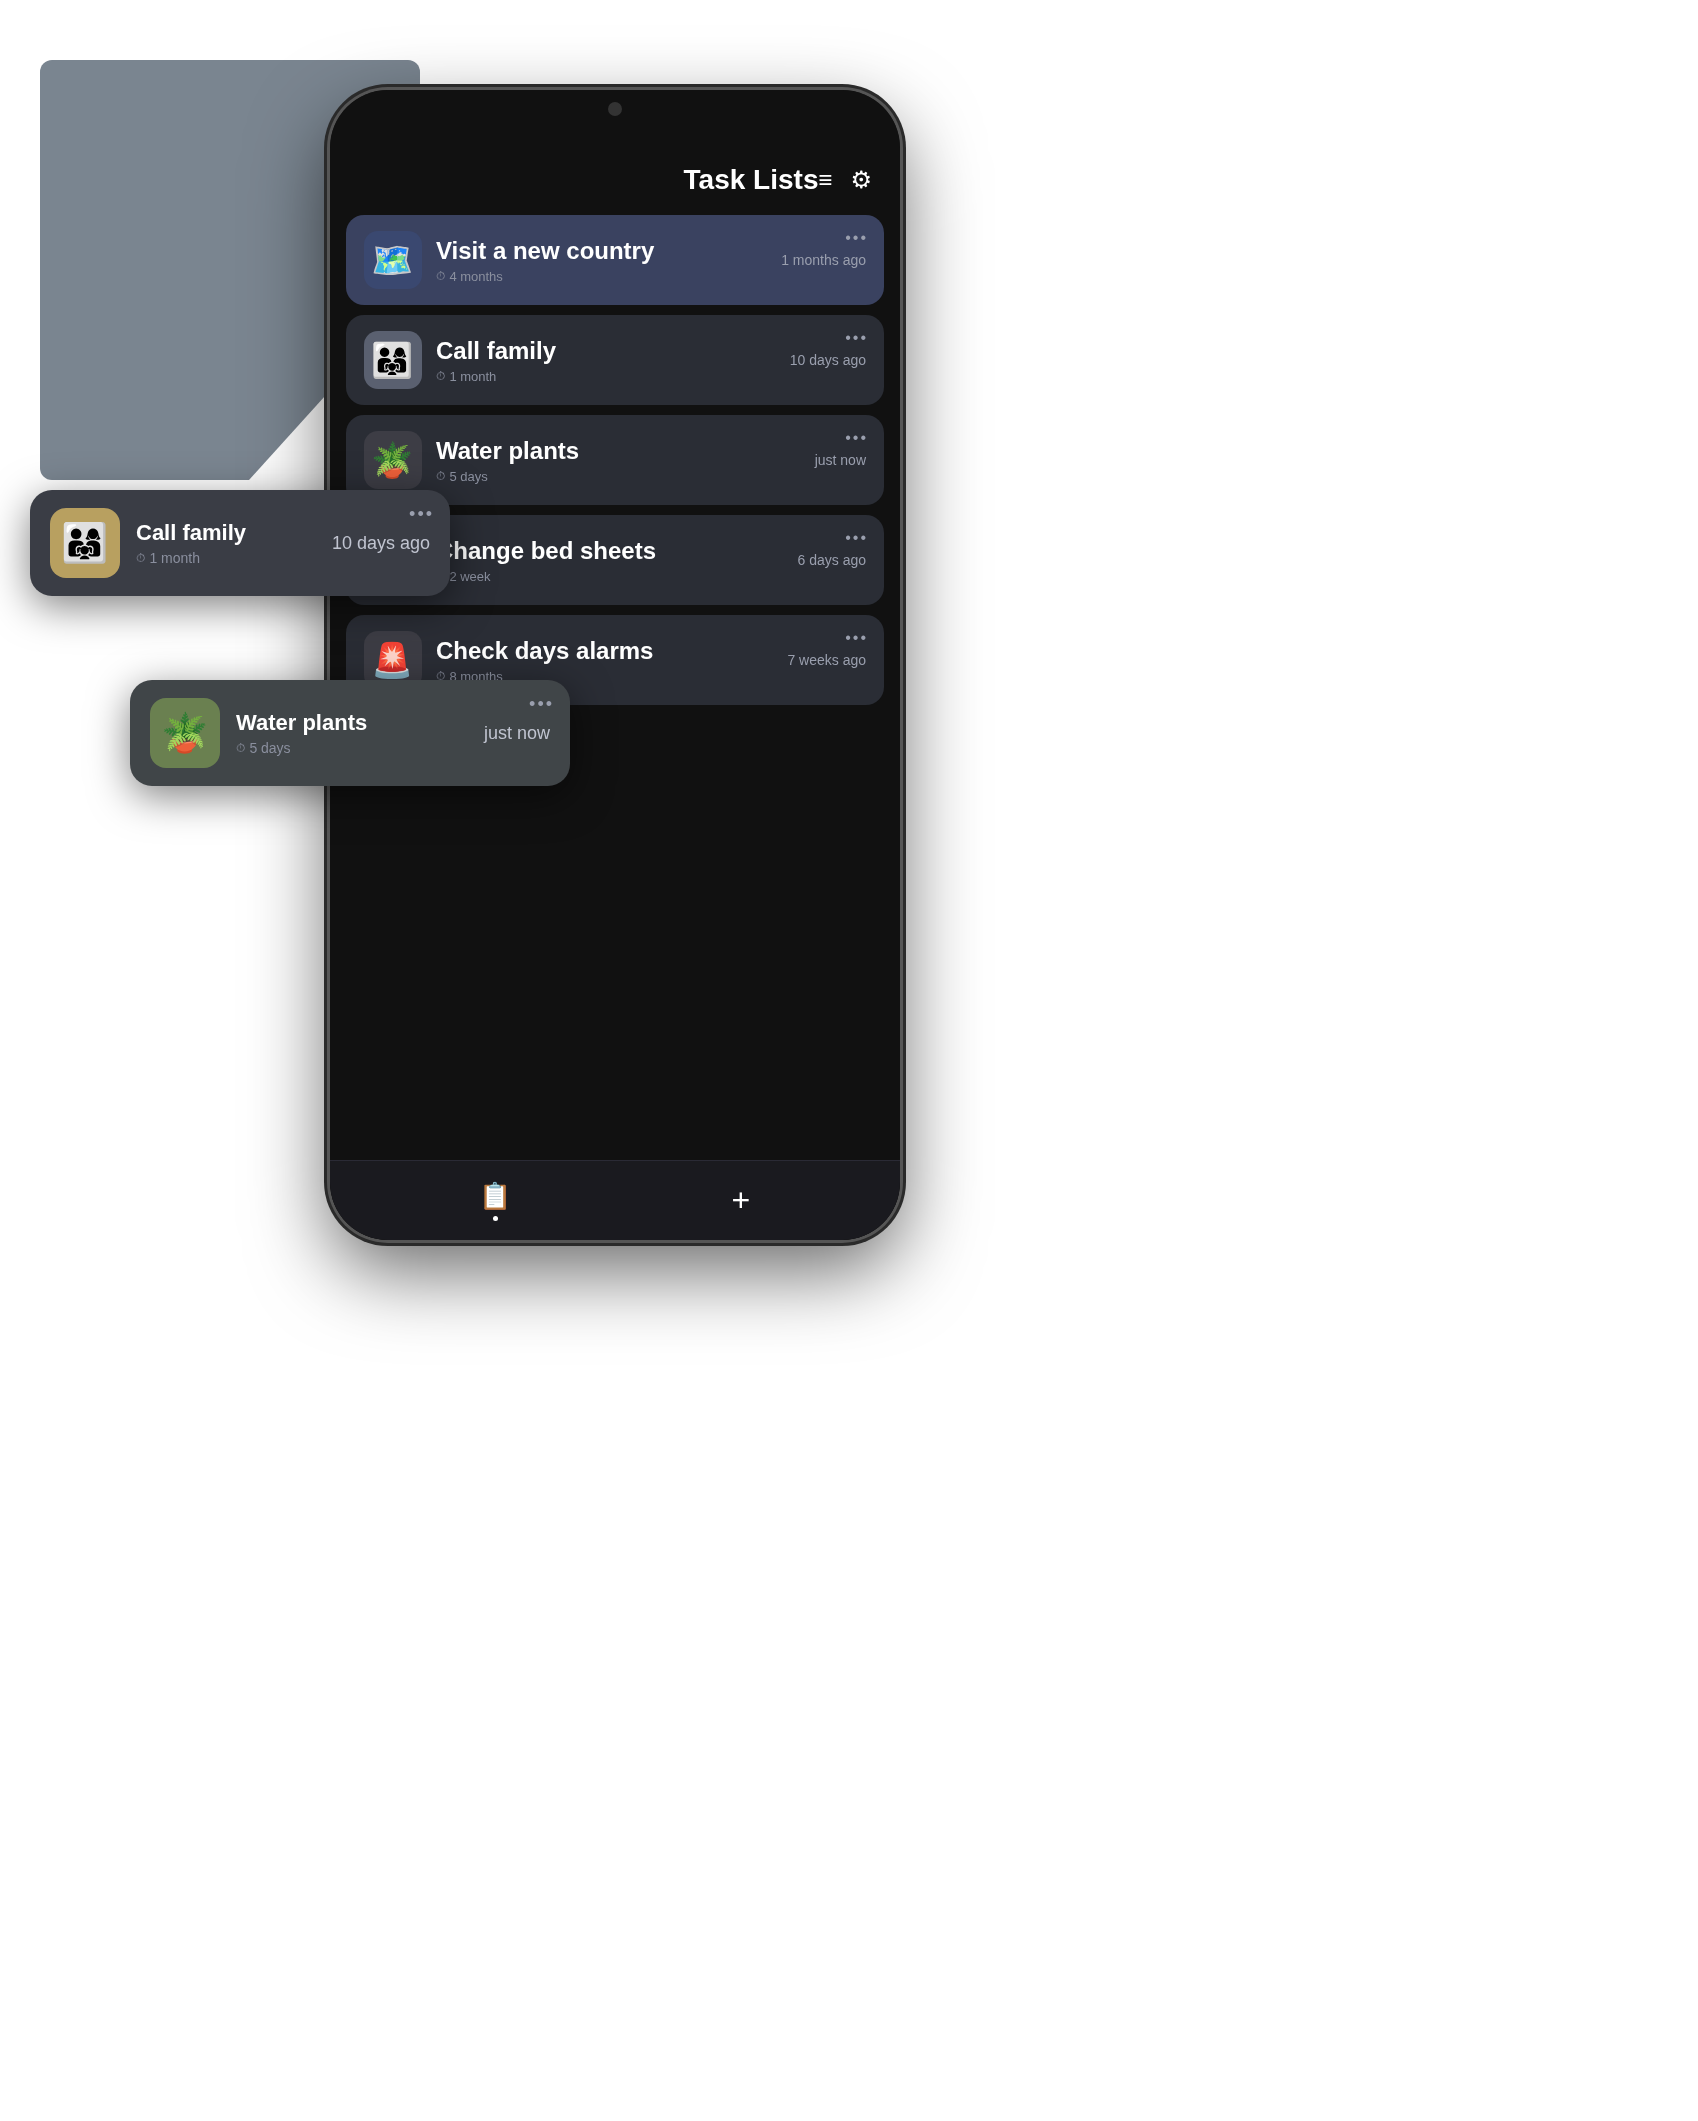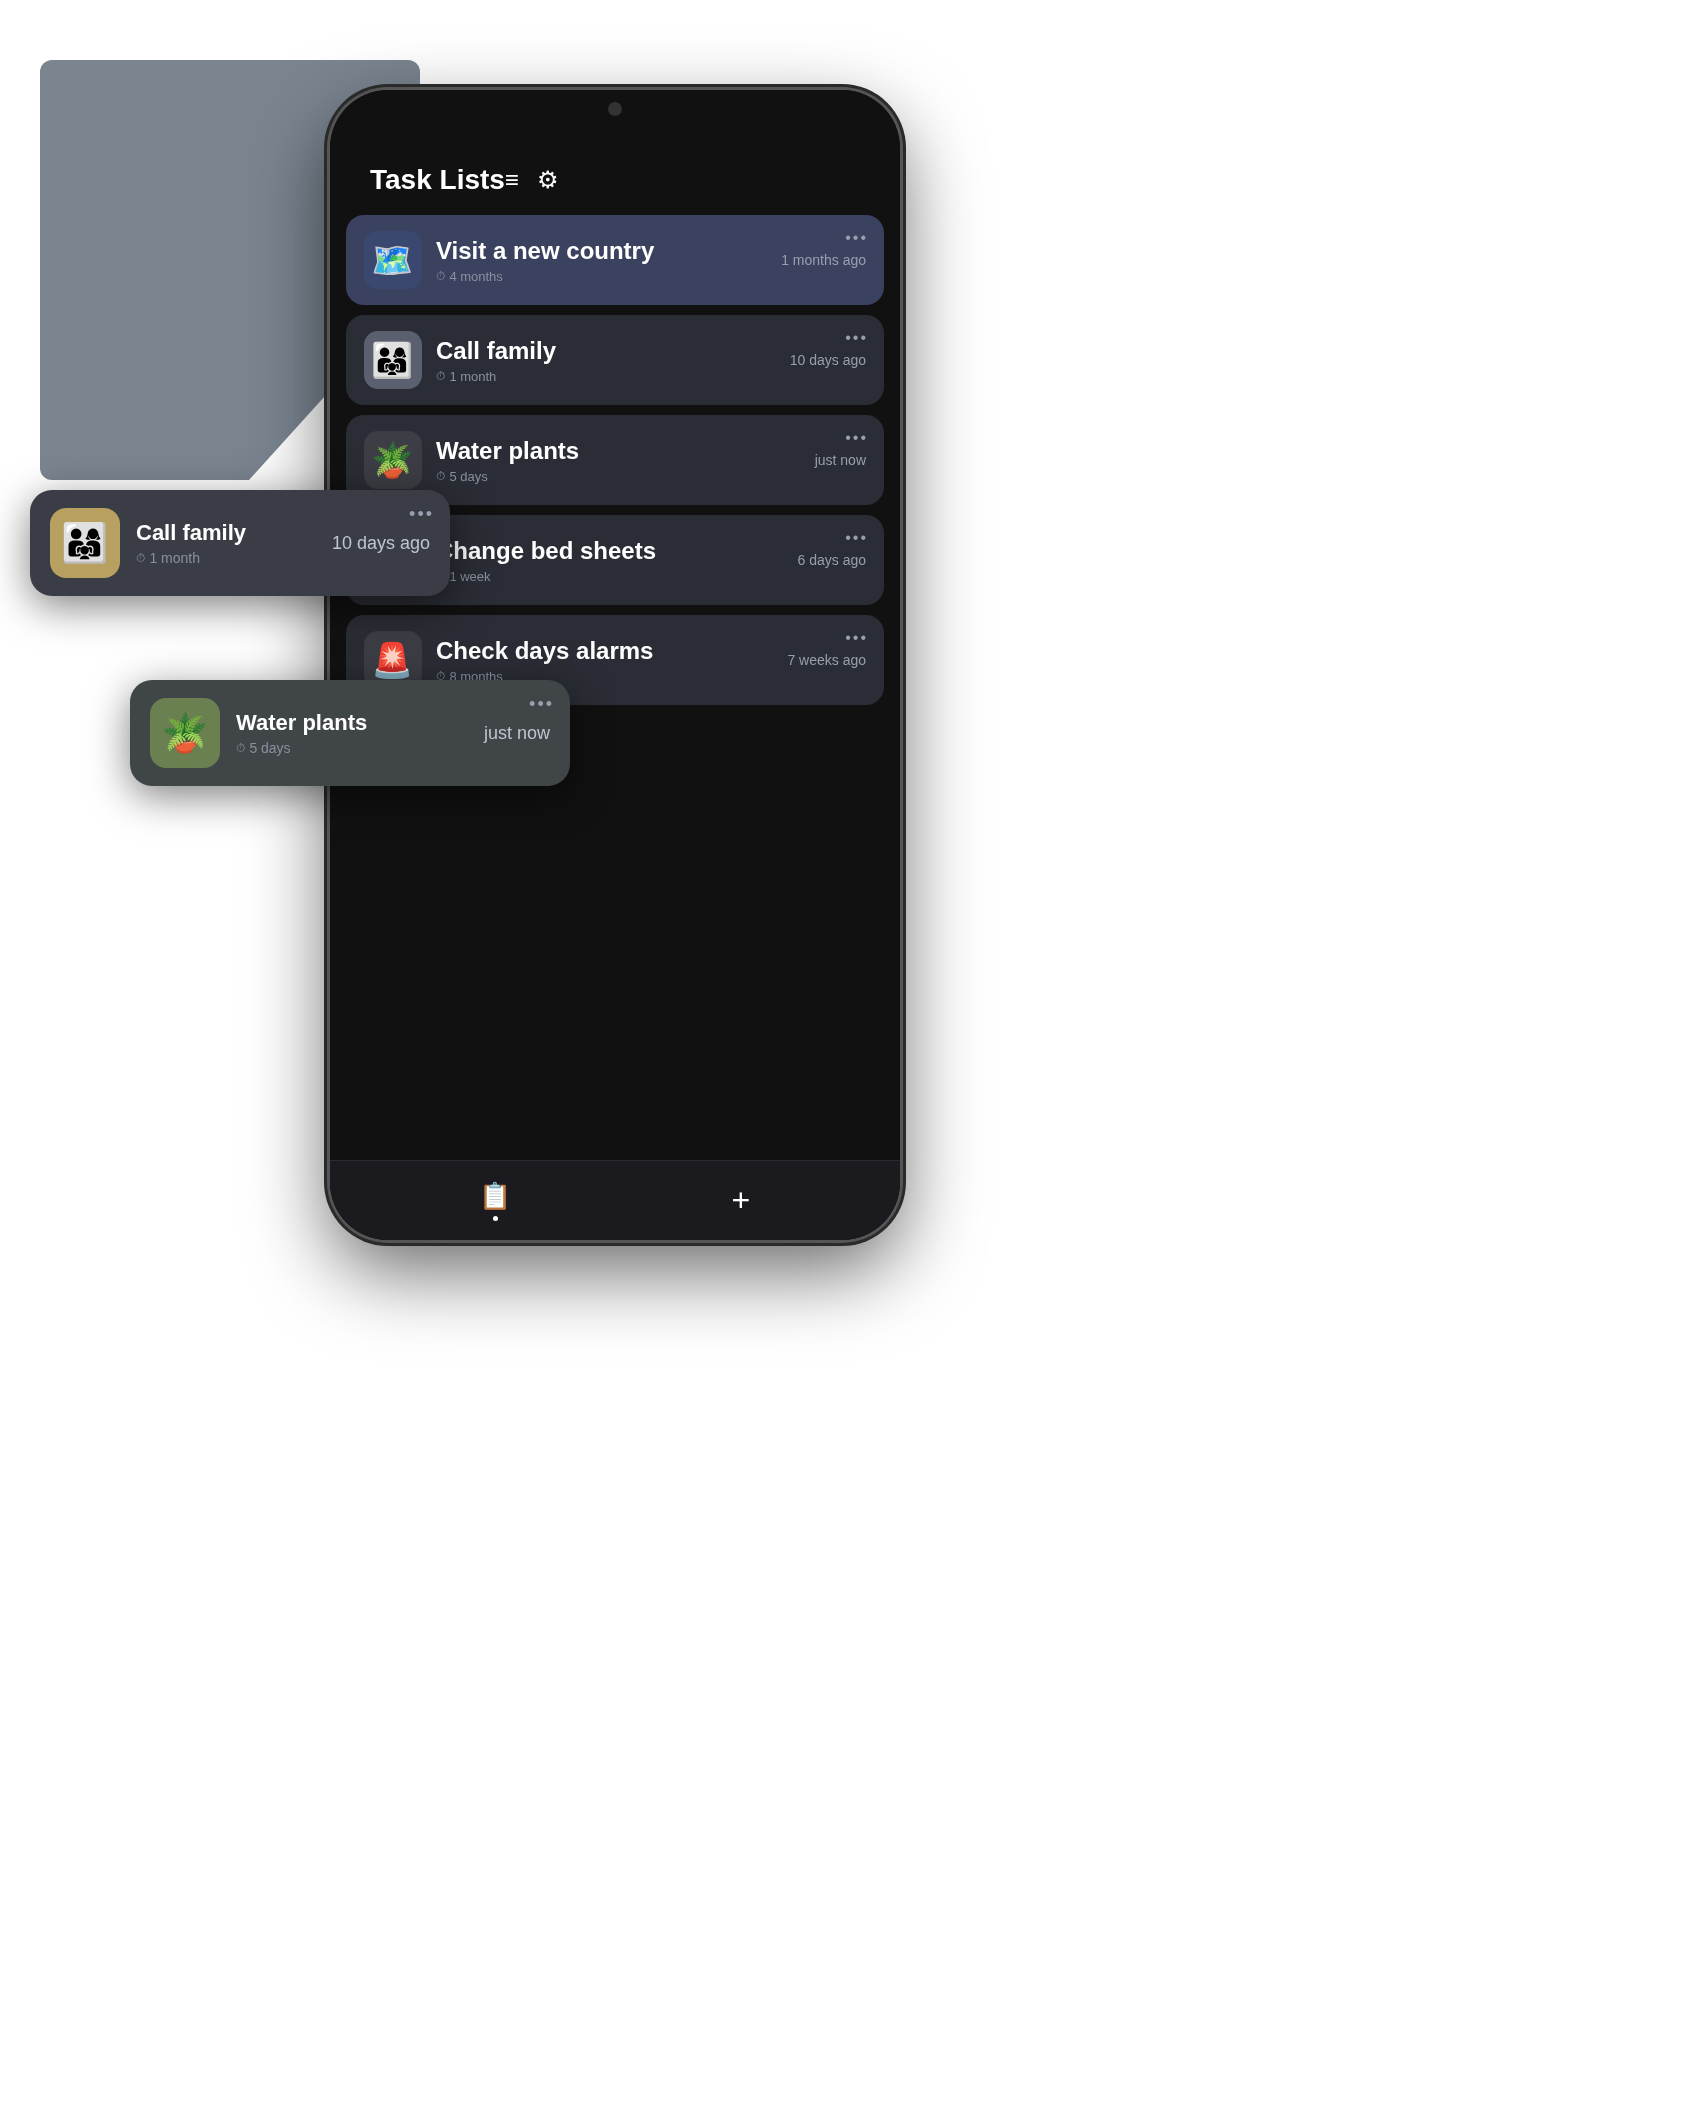--- a/index.html
+++ b/index.html
@@ -83,21 +83,21 @@
     }
 
     
     .app-header {
       position: absolute;
       top: 55px;
       left: 12px; right: 0;
       height: 70px;
       display: flex;
       align-items: center;
-      justify-content: flex-start;
+      justify-content: flex-end;
       padding: 0 28px;
       z-index: 15;
     }
 
     .header-title {
       font-size: 28px;
       font-weight: 700;
       color: #ffffff;
     }
 
@@ -395,21 +395,21 @@
           <div class="task-time">just now</div>
           <div class="task-more">•••</div>
         </div>
 
         <div class="task-card">
           <div class="task-emoji-box dark">🛏️</div>
           <div class="task-info">
             <div class="task-name">Change bed sheets</div>
             <div class="task-interval">
               <span class="clock-icon">⏱</span>
-              <span>1 week</span>
+              <span>2 week</span>
             </div>
           </div>
           <div class="task-time">6 days ago</div>
           <div class="task-more">•••</div>
         </div>
 
         <div class="task-card">
           <div class="task-emoji-box dark">🚨</div>
           <div class="task-info">
             <div class="task-name">Check days alarms</div>

